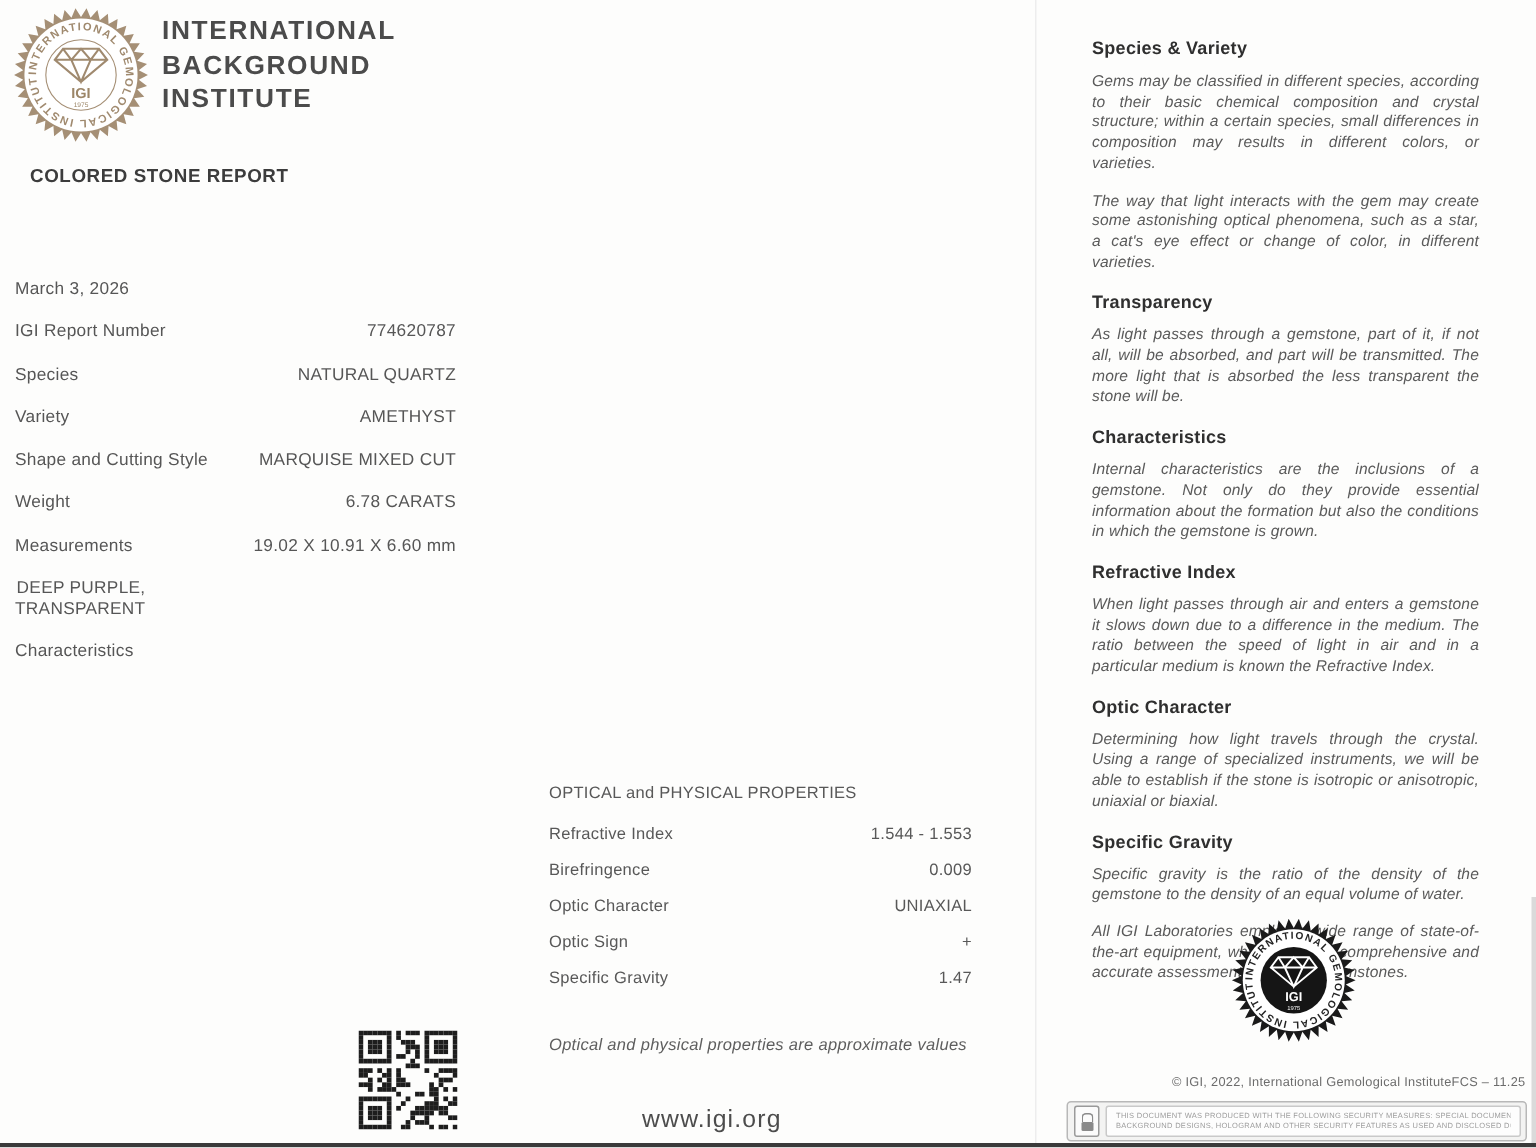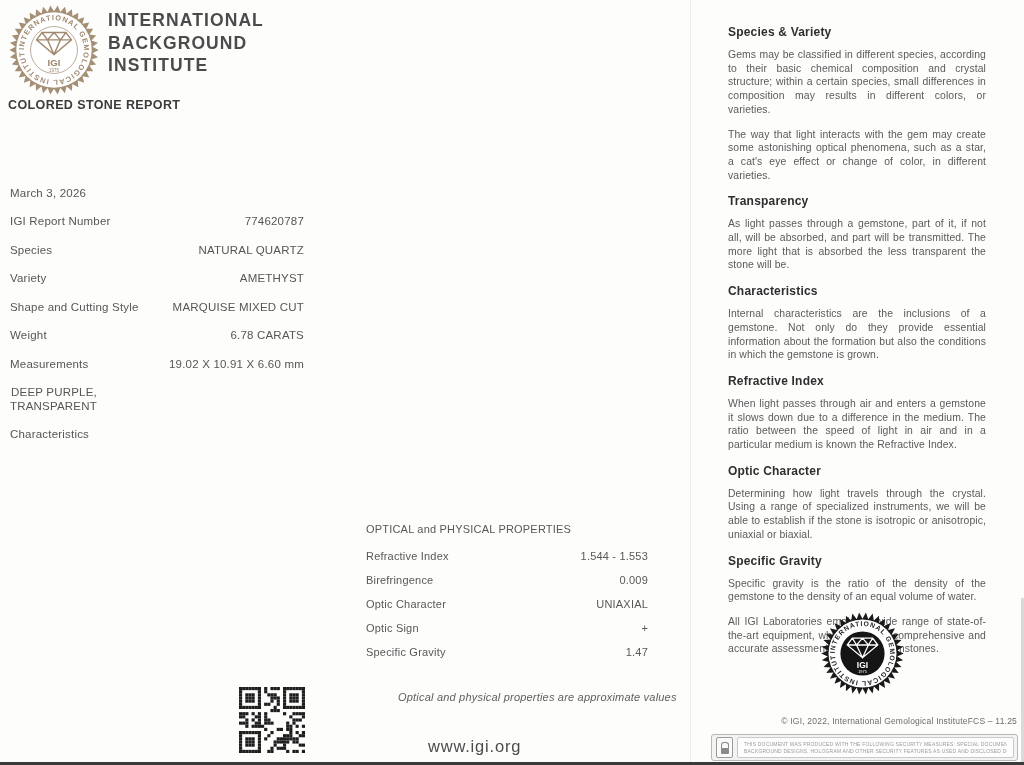--- a/index.html
+++ b/index.html
@@ -3,55 +3,55 @@
 <meta charset="utf-8">
 <style>
   html,body{margin:0;padding:0;background:#e9e9e9;}
   .page{position:relative;width:1024px;height:765px;background:#fdfdfc;overflow:hidden;
         font-family:"Liberation Sans",sans-serif;color:#585858;}
 
   
   .logo-seal{position:absolute;left:8px;top:4px;width:92px;height:92px;}
   .wordmark{position:absolute;left:108px;top:9px;font-size:17.5px;font-weight:bold;
             letter-spacing:1.1px;color:#4b4b4b;line-height:22.5px;}
-  .report-title{position:absolute;left:8px;top:98px;margin:0;font-size:12.5px;font-weight:bold;
+  .report-title{position:absolute;left:8px;top:98px;margin:12px;font-size:12.5px;font-weight:bold;
                 letter-spacing:.4px;color:#3c3c3c;}
 
   
   .details{position:absolute;left:10px;top:186px;width:294px;font-size:11.5px;
            letter-spacing:.2px;color:#565656;}
   .date-row{margin-bottom:15px;line-height:14px;}
   .field-row{display:flex;justify-content:space-between;margin-bottom:15px;line-height:13.5px;}
   .f-label{flex:0 0 auto;padding-right:10px;}
   .f-value{text-align:right;white-space:pre-line;}
 
   
   .optical{position:absolute;left:366px;top:523px;width:282px;font-size:11px;
            letter-spacing:.2px;color:#585858;}
   .optical-title{margin-bottom:14px;line-height:13px;}
   .opt-row{display:flex;justify-content:space-between;margin-bottom:11px;line-height:13px;}
   .optical-note{position:absolute;left:366px;top:691px;font-size:11px;font-style:italic;
-                color:#5e5e5e;letter-spacing:.2px;margin-left:32px;}
+                color:#5e5e5e;letter-spacing:.2px;}
 
   
   .qr{position:absolute;left:239px;top:687px;width:66px;height:66px;}
   .qr rect{fill:#1d1d1d;}
   .website{position:absolute;left:428px;top:737px;font-size:16.5px;font-weight:normal;
            letter-spacing:.8px;color:#4c4c4c;}
 
   
   .v-divider{position:absolute;left:690px;top:0;width:1px;height:765px;background:#ededed;}
 
   
   .info-col{position:absolute;left:728px;top:26px;width:258px;}
   .info-heading{margin:13px 0 9px;font-size:12px;font-weight:bold;color:#2f2f2f;
                 letter-spacing:.2px;line-height:13px;}
   .info-section:first-child .info-heading{margin-top:0;}
   .info-para{margin:0 0 11px;font-size:10.4px;line-height:13.7px;text-align:justify;
-             color:#5a5a5a;letter-spacing:.1px;}
+             color:#5a5a5a;letter-spacing:.1px;font-style:italic;}
 
   
   .black-seal{position:absolute;left:820px;top:611px;width:85px;height:85px;}
   .seal text{font-family:"Liberation Sans",sans-serif;}
   .seal--tan .burst{fill:#a58f75;}
   .seal--tan .disc{fill:#ffffff;}
   .seal--tan .ring-text{fill:#a08a6f;font-weight:bold;}
   .seal--tan .inner-ring{stroke:#a58f75;stroke-width:.8;fill:none;}
   .seal--tan .diamond{stroke:#a08a6f;stroke-width:1.5;fill:none;}
   .seal--tan .monogram,.seal--tan .year{fill:#9c8668;}

